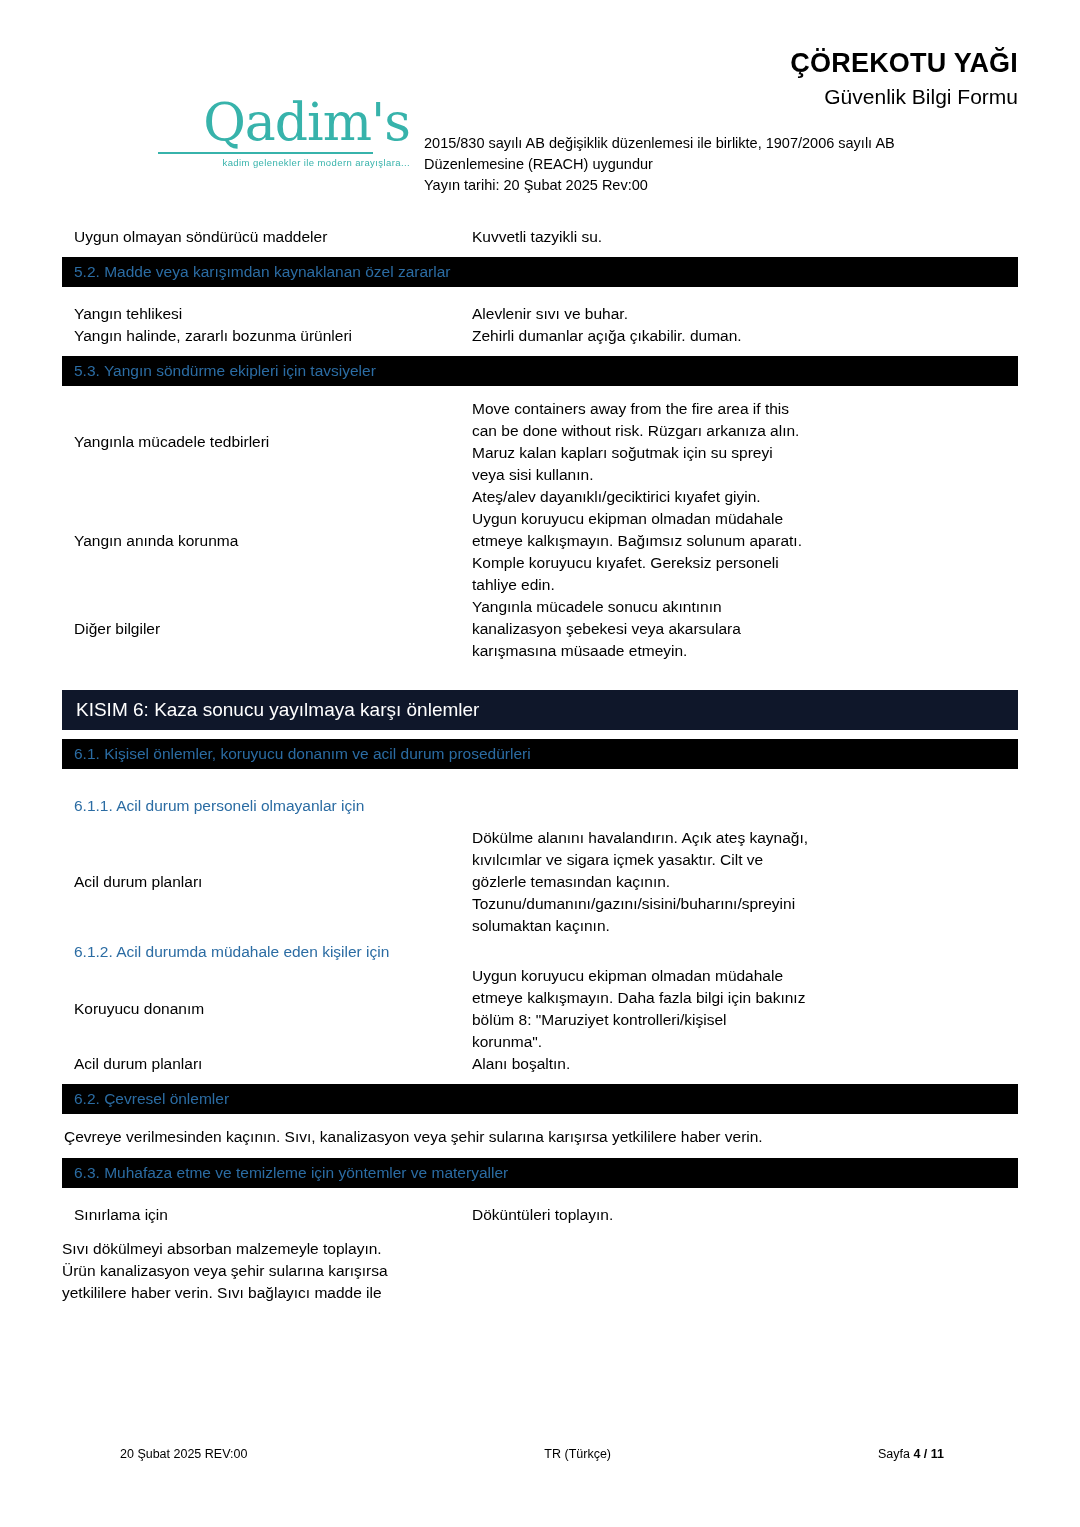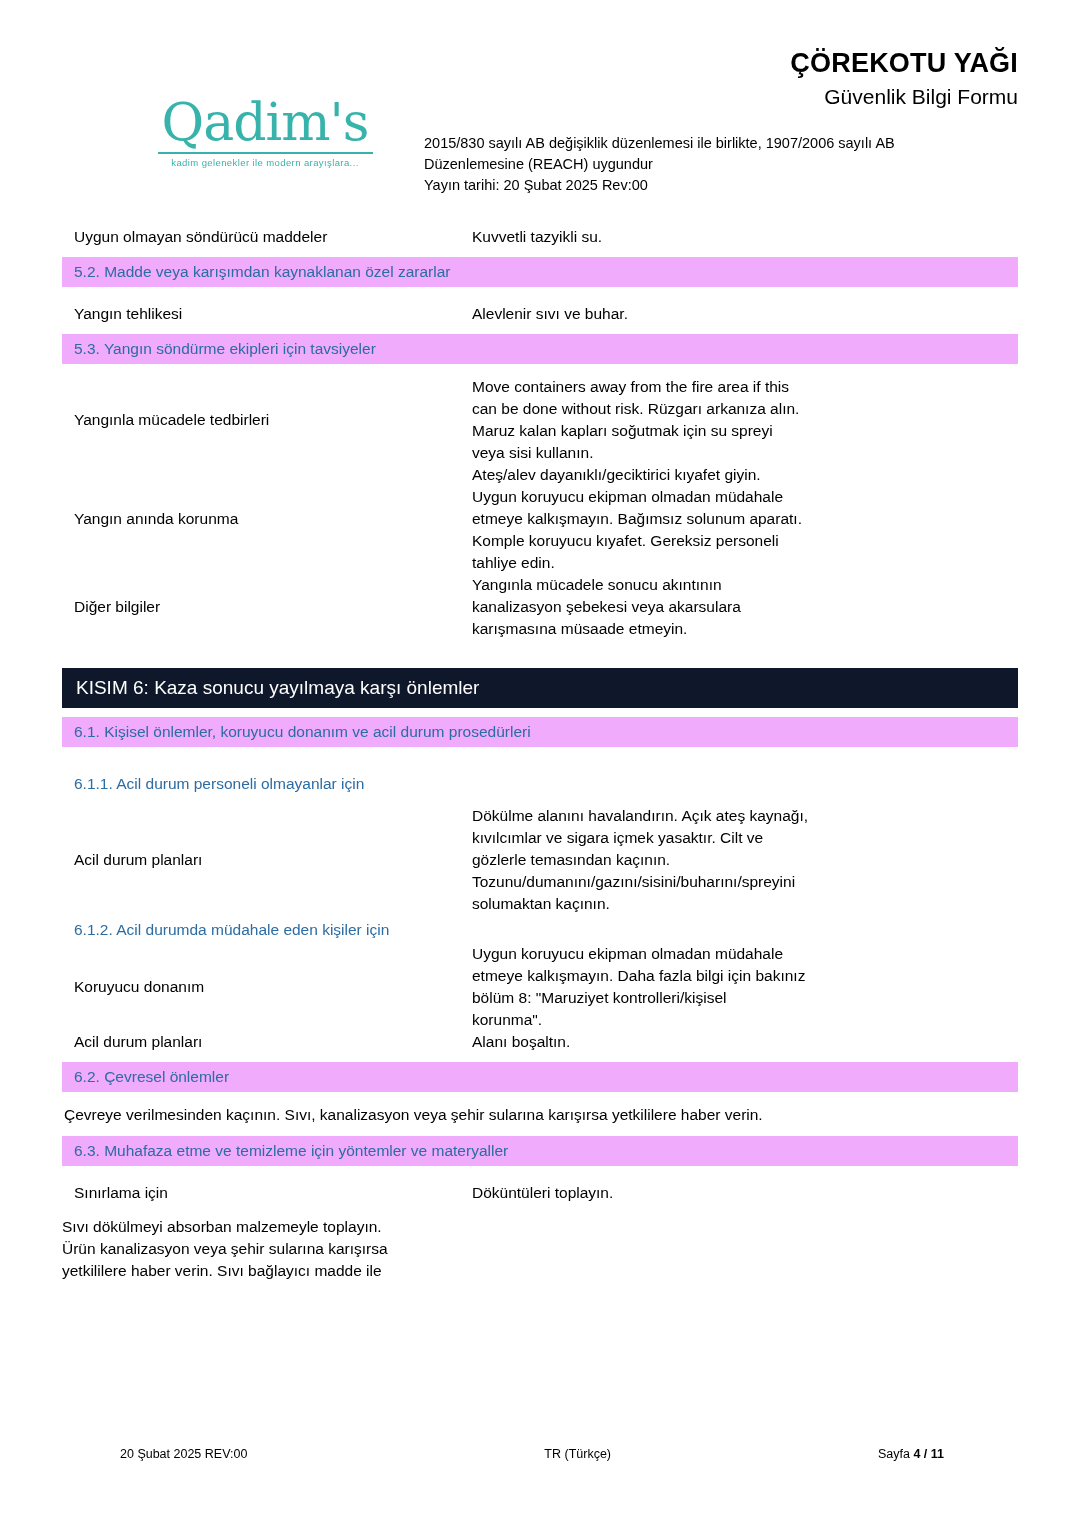--- a/index.html
+++ b/index.html
@@ -30,21 +30,21 @@
     padding: 48px 62px 0 120px;
     box-sizing: border-box;
   }
   .logo-wrap {
     width: 290px;
     flex: 0 0 290px;
     padding-top: 48px;
   }
   .logo {
     position: relative;
-    text-align: center;
+    text-align: right;
   }
   .logo-text {
     font-family: "DejaVu Serif", serif;
     font-size: 52px;
     color: #37b3ab;
     letter-spacing: -1px;
     line-height: 1;
     font-style: normal;
   }
   .logo-underline {
@@ -81,21 +81,21 @@
     line-height: 1.45;
     color: #000;
   }
 
   
   .content {
     padding: 0 62px 0 62px;
     box-sizing: border-box;
   }
   .band {
-    background: #f0abfc;
+    background: #000000;
     color: #2b6ca3;
     font-size: 15.5px;
     padding: 6px 10px 6px 12px;
     margin: 9px 0 0 0;
     box-sizing: border-box;
   }
   .band.dark {
     background: #0f172a;
     color: #ffffff;
     font-size: 19px;
@@ -189,20 +189,24 @@
     </div>
 
     <div class="band">5.2. Madde veya karışımdan kaynaklanan özel zararlar</div>
 
     <div class="spacer-16"></div>
 
     <div class="row">
       <div class="lbl">Yangın tehlikesi</div>
       <div class="val">Alevlenir sıvı ve buhar.</div>
     </div>
+    <div class="row">
+      <div class="lbl">Yangın halinde, zararlı bozunma ürünleri</div>
+      <div class="val">Zehirli dumanlar açığa çıkabilir. duman.</div>
+    </div>
 
     <div class="band">5.3. Yangın söndürme ekipleri için tavsiyeler</div>
 
     <div class="spacer-12"></div>
 
     <div class="row mid">
       <div class="lbl">Yangınla mücadele tedbirleri</div>
       <div class="val">
         <span class="nl">Move containers away from the fire area if this</span>
         <span class="nl">can be done without risk. Rüzgarı arkanıza alın.</span>

